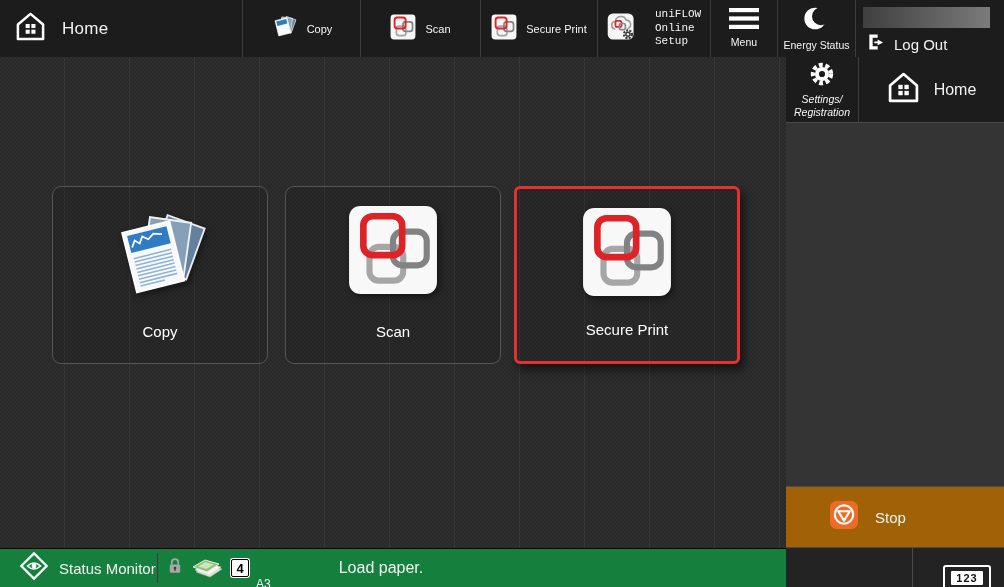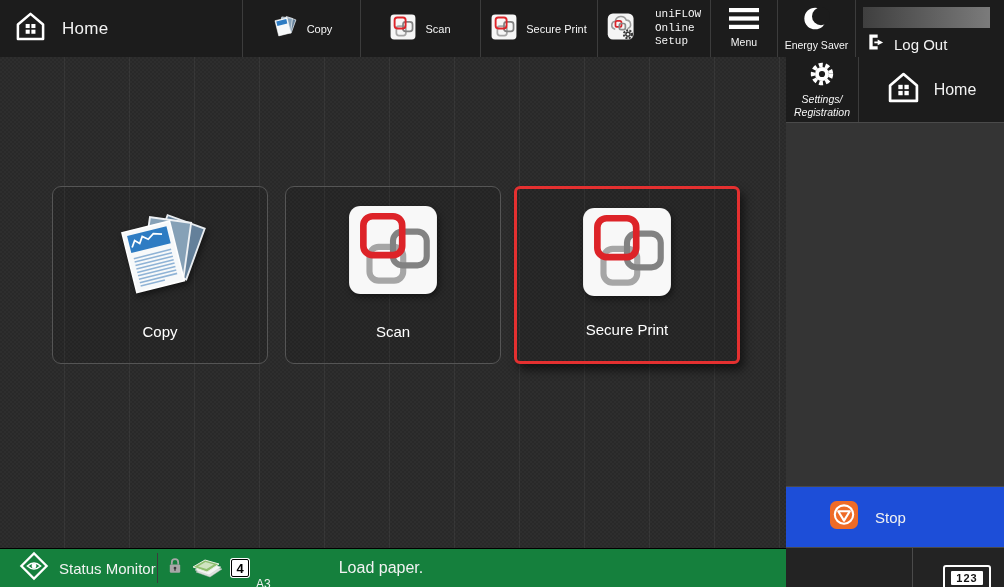--- a/index.html
+++ b/index.html
@@ -23,21 +23,21 @@
   .logout-row { display:flex; align-items:center; gap:8px; padding-left:3px; }
   .logout-text { font-size:15px; }
 
   
   .rightcol { position:absolute; left:786px; top:57px; width:218px; height:530px; background:#1c1c1c; }
   .settings-row { position:absolute; left:0; top:0; width:218px; height:65px; }
   .settings-cell { position:absolute; left:0; top:0; width:72px; height:65px; display:flex; flex-direction:column; align-items:center; justify-content:center; gap:2px; cursor:pointer;font-style:italic; }
   .home2-cell { position:absolute; left:72px; top:0; width:146px; height:65px; border-left:1px solid #3c3c3c; display:flex; align-items:center; justify-content:center; gap:14px; cursor:pointer; }
   .home2-text { font-size:16px; }
   .right-panel { position:absolute; left:0; top:65px; width:218px; height:364px; background:#343434; border-top:1px solid #4a4a4a; }
-  .stop-row { position:absolute; left:0; top:429px; width:218px; height:61px; background:#1d4ed8; border-top:1px solid #4a4a4a; display:flex; align-items:center; padding-left:44px; gap:17px; cursor:pointer; }
+  .stop-row { position:absolute; left:0; top:429px; width:218px; height:61px; background:#a16207; border-top:1px solid #4a4a4a; display:flex; align-items:center; padding-left:44px; gap:17px; cursor:pointer; }
   .stop-text { font-size:15px; }
   .br-row { position:absolute; left:0; top:490px; width:218px; height:40px; background:#232323; border-top:1px solid #4a4a4a; }
   .br-empty { position:absolute; left:0; top:0; width:127px; height:40px; border-right:1px solid #4a4a4a; }
   .keypad { position:absolute; left:157px; top:17px; width:48px; height:26px; border:2px solid #fff; border-radius:3px; background:#232323; display:flex; align-items:center; justify-content:center; cursor:pointer; }
   .keypad-inner { background:#fff; color:#111; font-size:11px; font-weight:bold; letter-spacing:1px; padding:1px 5px; border-radius:1px; }
 
   
   .main { position:absolute; left:0; top:57px; width:786px; height:491px;
     background-color:#2b2b2b;
     background-image:conic-gradient(#2e2e2e 0.25turn, #292929 0 0.5turn, #2e2e2e 0 0.75turn, #292929 0);
@@ -160,21 +160,21 @@
       <span class="small-label">Menu</span>
     </div>
 
     <div class="cell stack" style="left:777px; width:78px;">
       <span>
         <svg width="27" height="27" viewBox="0 0 30 30">
           <circle cx="13.5" cy="15" r="12" fill="#fff"></circle>
           <circle cx="20" cy="12.5" r="10" fill="#1c1c1c"></circle>
         </svg>
       </span>
-      <span class="small-label">Energy Saver</span>
+      <span class="small-label">Energy Status</span>
     </div>
 
     <div class="cell logout-cell">
       <div class="redacted"></div>
       <div class="logout-row">
         <span>
           <svg width="20" height="20" viewBox="0 0 24 24">
             <path d="M4 3 H14 V7 H8 V17 H14 V21 H4 Z" fill="#fff"></path>
             <path d="M14 9 v2.4 h-4 v2.2 h4 V16 l6.5 -3.5 Z" fill="#fff"></path>
           </svg>

